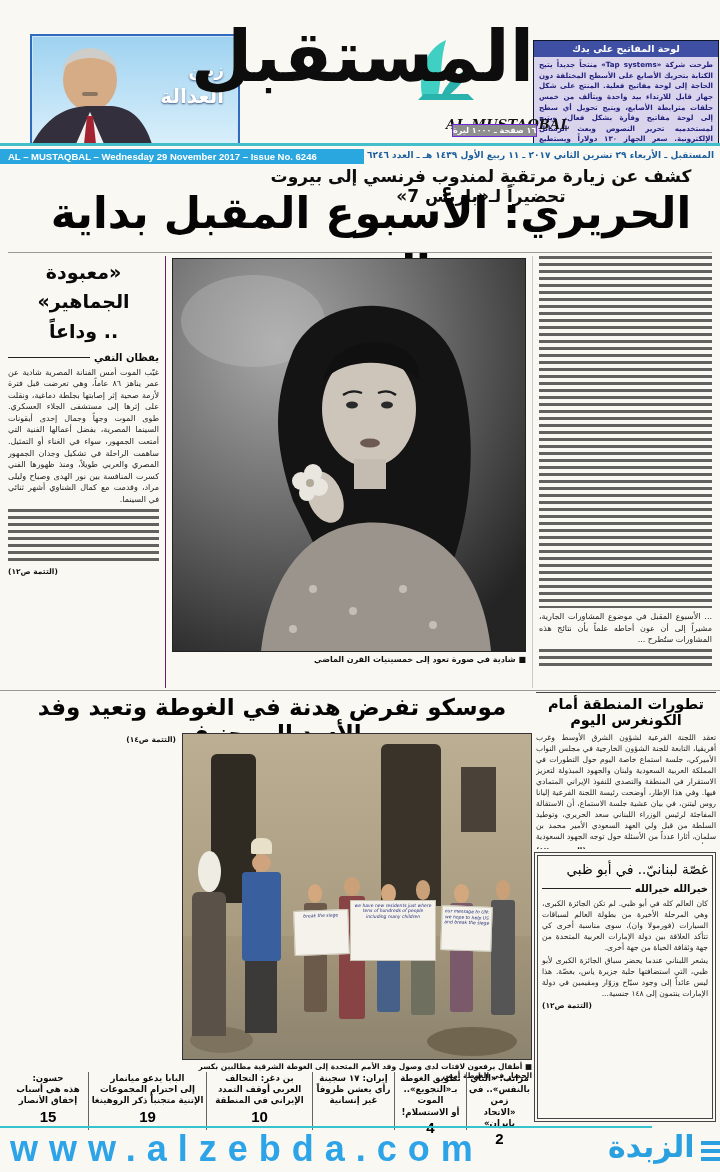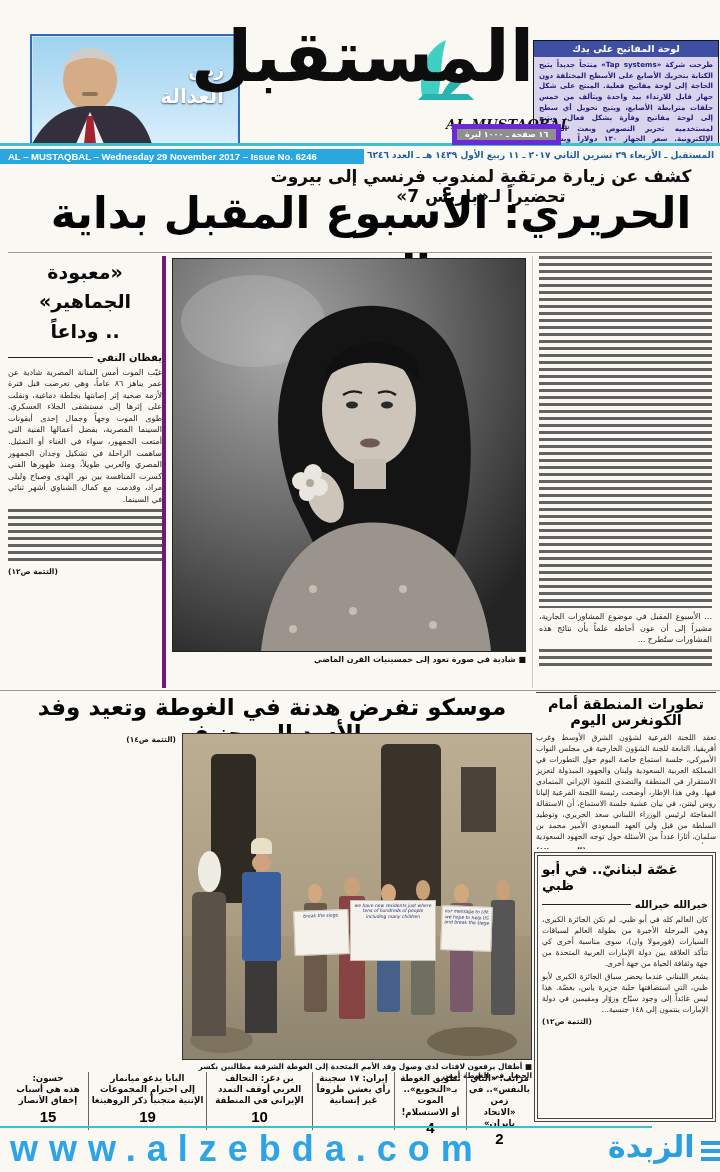--- a/index.html
+++ b/index.html
@@ -14,41 +14,41 @@
   .hariri-box svg{position:absolute;left:0;bottom:0;}
   .jt{position:absolute;color:#fff;font-weight:700;text-shadow:0 1px 2px rgba(10,30,80,.7);right:14px;}
   .jt1{top:24px;font-size:17px;}
   .jt2{top:48px;font-size:20px;}
 
   .masthead-title{left:234px;top:6px;width:300px;font-size:71px;font-weight:900;color:#0d0d0d;
                   text-align:center;line-height:1.45;z-index:2;}
   .sail{left:388px;top:38px;z-index:1;}
   .mh-latin{left:446px;top:117px;font-family:"DejaVu Serif",serif;font-style:italic;font-weight:700;
             font-size:13px;color:#111;letter-spacing:.3px;z-index:3;}
-  .mh-chip{left:452px;top:124px;background:#8f8f8f;border:5px solid #6d28d9;color:#fff;
-           font-size:8px;font-weight:700;padding:1px 8px;z-index:3;}
+  .mh-chip{left:452px;top:124px;background:#8f8f8f;border:1px solid #6d28d9;color:#fff;
+           font-size:8px;font-weight:700;padding:1px 0;z-index:3;}
 
   .tech-box{left:533px;top:40px;width:184px;height:102px;border:1px solid #0f172a;background:#d9d3ec;overflow:hidden;}
   .tech-head{background:#3f4fa3;color:#fff;font-weight:700;font-size:9.5px;text-align:center;padding:2px 0 3px;}
   .tech-body{padding:3px 5px;font-size:7.1px;line-height:1.5;color:#23237e;text-align:justify;font-weight:700;}
 
   .rule-teal{left:0;top:143px;width:720px;height:3px;background:#43bfca;}
   .datebar-en{left:0;top:149px;width:364px;height:15px;background:#2ba7df;color:#fff;
               font-family:"Liberation Sans",sans-serif;font-weight:700;font-size:9.5px;padding:2px 8px 0 8px;box-sizing:border-box;}
   .datebar-ar{right:6px;top:150px;color:#1c5f9e;font-weight:700;font-size:9px;}
 
   
   .kicker{left:250px;top:166px;width:462px;text-align:center;font-size:17px;font-weight:800;color:#0e0e0e;}
   .headline{left:30px;top:184px;width:682px;text-align:center;font-size:43px;font-weight:900;color:#050505;line-height:1.35;margin:0;}
   .lead-rule{left:8px;top:252px;width:704px;border-top:1px solid #9a9a9a;}
 
   .main-cols{left:8px;top:256px;width:704px;height:432px;display:flex;direction:rtl;}
   .col-lead{width:180px;border-left:1px solid #c9c9c9;padding-left:6px;box-sizing:border-box;display:flex;flex-direction:column;}
   .col-photo{flex:1;padding:2px 6px 0;box-sizing:border-box;}
-  .col-obit{width:158px;border-right:4px solid #701a75;box-sizing:border-box;overflow:hidden;}
+  .col-obit{width:158px;border-right:1px solid #701a75;padding-right:6px;box-sizing:border-box;overflow:hidden;}
 
   .greek{background-image:repeating-linear-gradient(to bottom,#3c3c3c 0,#3c3c3c 2.8px,transparent 2.8px,transparent 7px);opacity:.8;}
   .body-text{font-size:8px;line-height:1.45;text-align:justify;color:#222;}
   .more{font-size:7.5px;font-weight:800;text-align:left;color:#111;margin-top:2px;}
 
   .photo-frame{height:392px;border:1px solid #222;background:#555;overflow:hidden;}
   .photo-cap{margin-top:3px;font-size:8px;font-weight:700;text-align:right;color:#111;}
 
   .obit-h{font-size:19px;font-weight:900;text-align:center;color:#0a0a0a;line-height:1.5;margin-top:2px;}
   .byline-row{display:flex;direction:rtl;align-items:center;gap:4px;margin:6px 0 4px;}
@@ -71,21 +71,21 @@
   .rub{background:#7d725d;border-radius:50%;}
   .sign{position:absolute;background:#f4f2ea;border:1px solid #c9c4b4;color:#28327e;
         font-style:italic;font-size:4.5px;line-height:1.25;padding:2px;overflow:hidden;text-align:center;}
 
   
   .congress{left:536px;top:692px;width:180px;height:156px;border-top:1px solid #444;overflow:hidden;}
   .congress-h{font-size:14.5px;font-weight:900;text-align:center;margin:3px 0 4px;color:#050505;}
   .congress .body-text{font-size:7.6px;max-height:112px;overflow:hidden;}
   .ghossa{left:534px;top:852px;width:182px;height:270px;border:1px solid #444;
           box-shadow:inset 0 0 0 2px #faf8f3, inset 0 0 0 3px #444;padding:6px 7px;box-sizing:border-box;overflow:hidden;background:#faf8f3;}
-  .ghossa-h{font-size:13.5px;font-weight:700;text-align:left;margin:2px 0 0;color:#050505;}
+  .ghossa-h{font-size:13.5px;font-weight:400;text-align:right;margin:2px 0 0;color:#050505;}
   .ghossa .body-text{font-size:7.6px;}
 
   
   .teasers{left:8px;top:1072px;width:524px;height:58px;display:flex;}
   .teaser{box-sizing:border-box;padding-top:1px;text-align:center;direction:rtl;}
   .teaser + .teaser{border-left:1px solid #666;}
   .t-line{font-size:8.6px;font-weight:800;line-height:1.3;color:#0d0d0d;}
   .t-page{font-family:"Liberation Sans",sans-serif;font-size:15px;font-weight:900;color:#000;margin-top:1px;}
 
   

